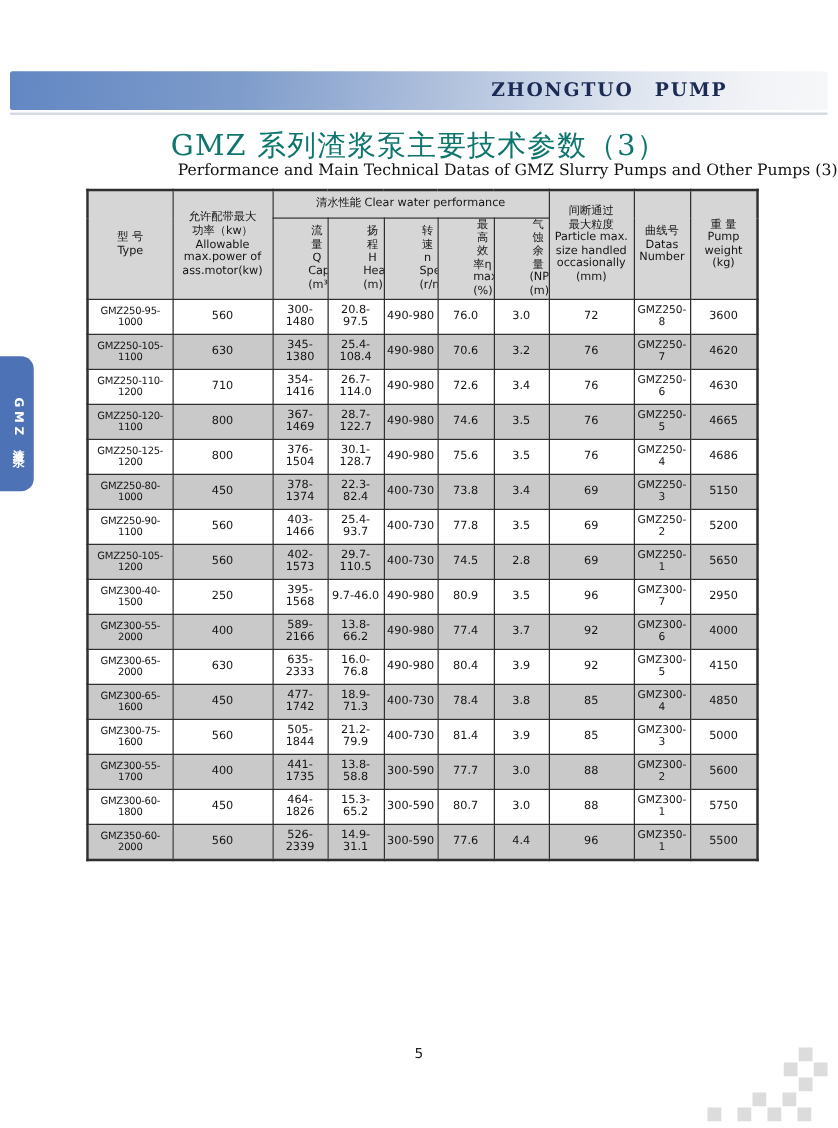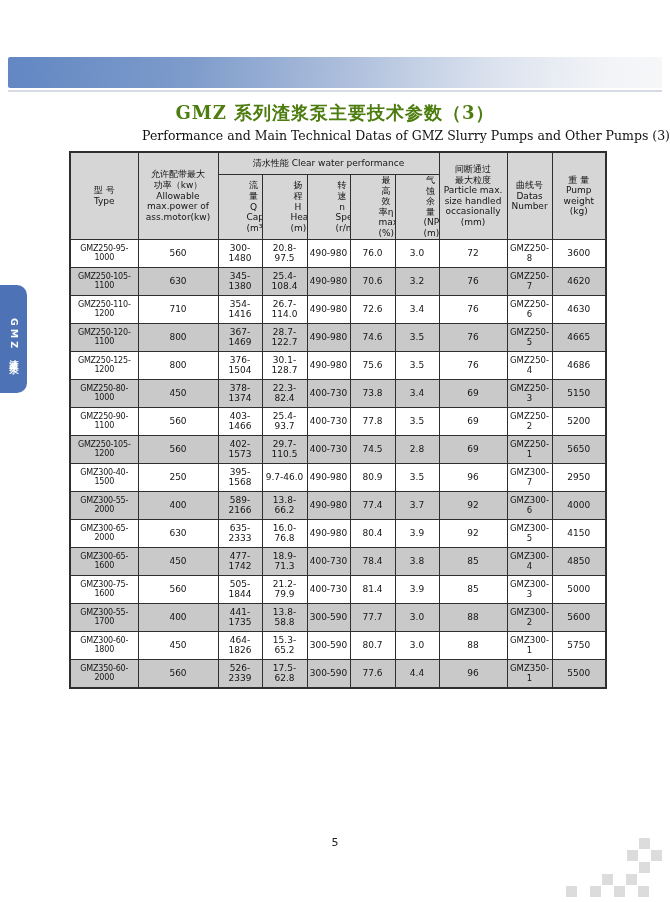--- a/index.html
+++ b/index.html
@@ -36,21 +36,21 @@
   }
   .side-tab span{
     writing-mode:vertical-rl;text-orientation:mixed;
     color:#ffffff;font-size:9.5px;font-weight:600;letter-spacing:3px;
     font-family:"DejaVu Sans","Liberation Sans",sans-serif;
   }
   
   .page-title{
     position:absolute;left:0;top:101px;width:100%;text-align:center;
     font-family:"DejaVu Serif","Liberation Serif",serif;
-    font-size:18px;font-weight:bold;color:#4d7c0f;letter-spacing:1px;
+    font-size:23px;font-weight:normal;color:#0f766e;letter-spacing:1px;
   }
   .page-subtitle{
     position:absolute;left:0;top:128px;width:100%;text-align:right;
     font-family:"DejaVu Serif","Liberation Serif",serif;
     font-size:12.5px;color:#111;
   }
   
   table.spec{
     position:absolute;left:69px;top:151px;width:536px;
     border-collapse:collapse;table-layout:fixed;
@@ -76,20 +76,21 @@
     font-size:11px;color:#222;
   }
   
   .decoration{position:absolute;left:0;top:0;width:670px;height:902px;pointer-events:none;}
   .decoration .sq{position:absolute;width:11px;height:11px;background:#dcdcdc;}
 </style>
 </head>
 <body>
 
 <div class="topbar">
+  <div class="brand-text">ZHONGTUO PUMP</div>
 </div>
 <div class="topbar-underline"></div>
 
 <div class="page-title">GMZ 系列渣浆泵主要技术参数（3）</div>
 <div class="page-subtitle">Performance and Main Technical Datas of GMZ Slurry Pumps and Other Pumps (3)</div>
 
 <div class="side-tab">
   <span>GMZ渣浆泵</span>
 </div>
 
@@ -326,21 +327,21 @@
         <td>80.7</td>
         <td>3.0</td>
         <td>88</td>
         <td>GMZ300-1</td>
         <td>5750</td>
       </tr>
       <tr class="alt">
         <td>GMZ350-60-2000</td>
         <td>560</td>
         <td>526-2339</td>
-        <td>17.5-62.8</td>
+        <td>14.9-31.1</td>
         <td>300-590</td>
         <td>77.6</td>
         <td>4.4</td>
         <td>96</td>
         <td>GMZ350-1</td>
         <td>5500</td>
       </tr>
     </tbody>
 </table>
 

